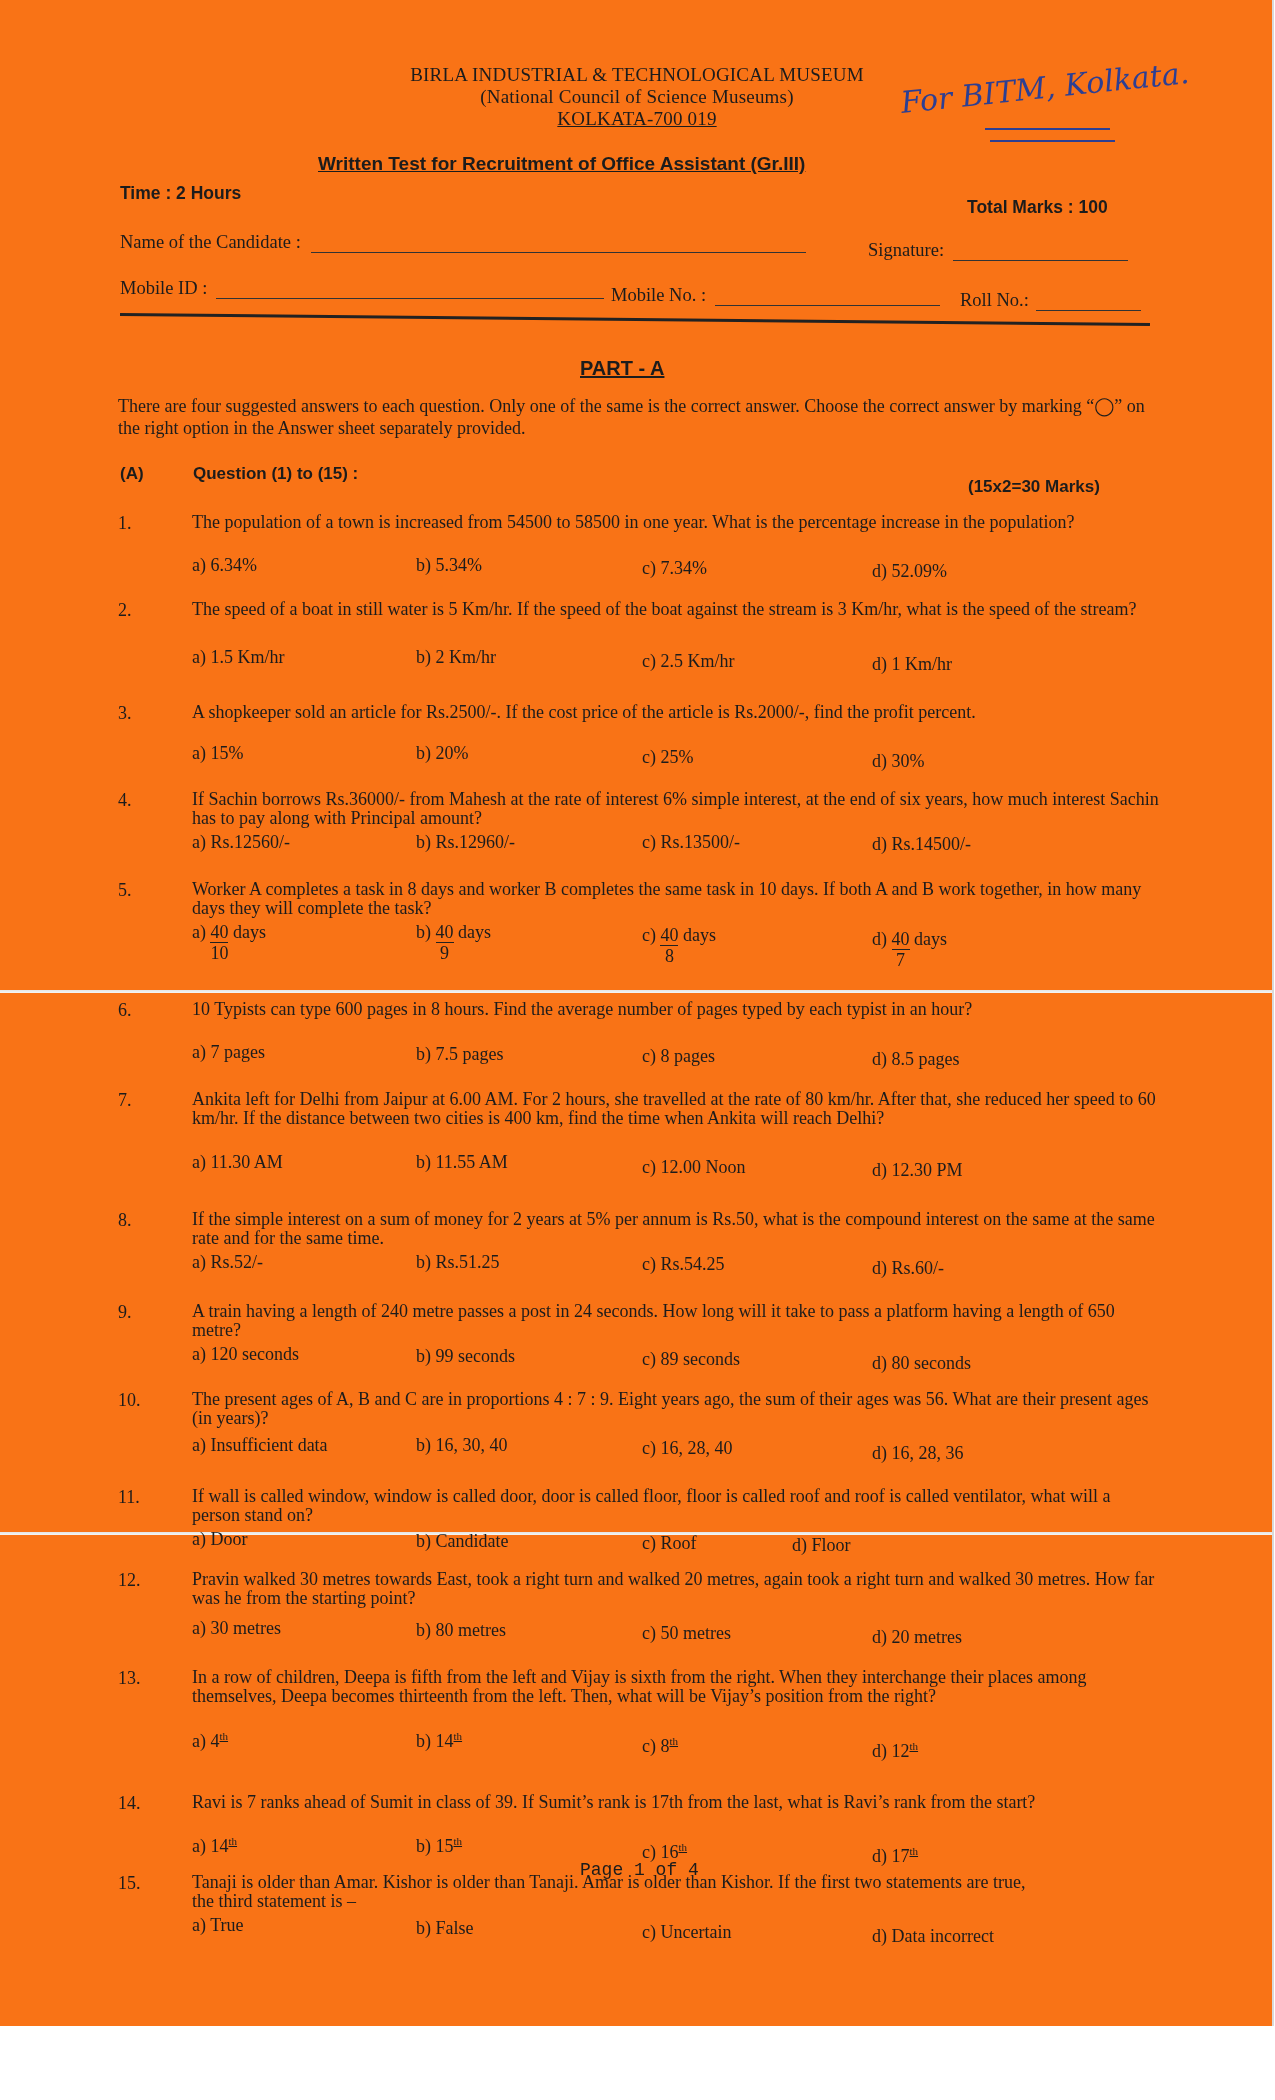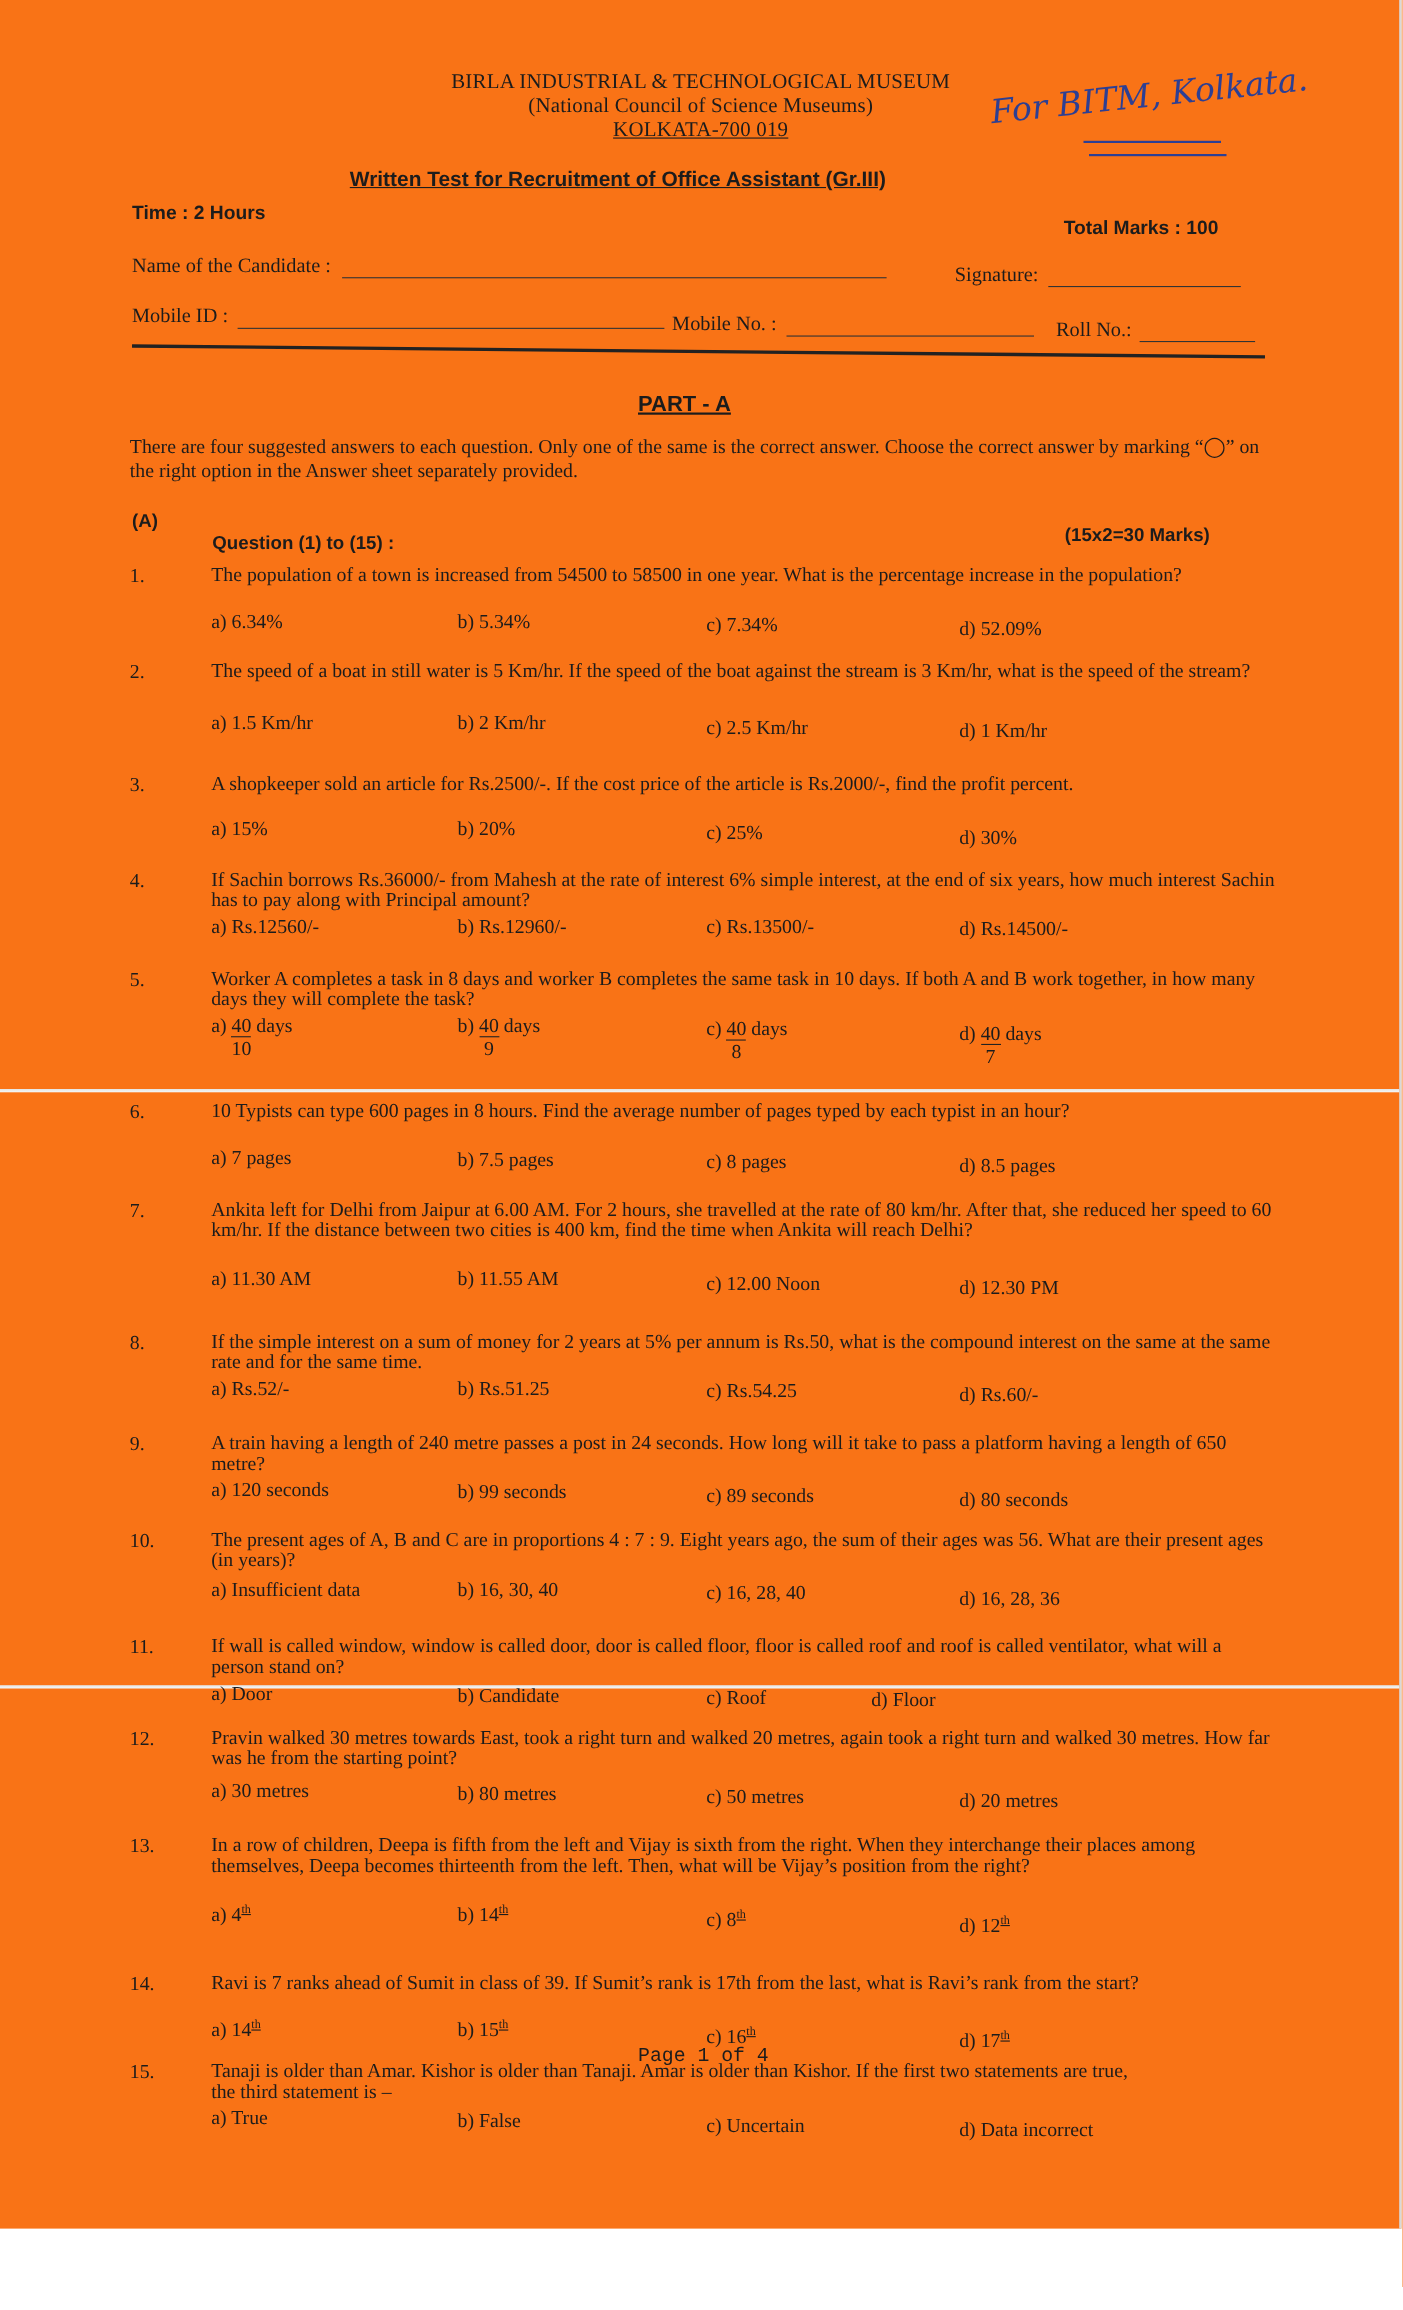--- a/index.html
+++ b/index.html
@@ -66,21 +66,21 @@
   </div>
   <div class="abs field" style="left:960px; top:290px;">
     <span>Roll No.:</span>
     <span class="line" style="width:105px; margin-left:2px;"></span>
   </div>
   <div class="rule" style="top:318px; transform:rotate(0.55deg);"></div>
 
   <div class="abs parta">PART - A</div>
   <div class="abs intro" style="top:395px;">There are four suggested answers to each question.  Only one of the same is the correct answer.  Choose the correct answer by marking “◯” on the right option in the Answer sheet separately provided.</div>
   <div class="abs bold" style="left:120px; top:464px; font-size:17px;">(A)</div>
-  <div class="abs bold" style="left:193px; top:464px; font-size:17px;margin-top:20px;">Question (1) to (15) :</div>
+  <div class="abs bold" style="left:193px; top:464px; font-size:17px;">Question (1) to (15) :</div>
   <div class="abs bold" style="left:968px; top:477px; font-size:17px;">(15x2=30 Marks)</div>
 
   <div class="q" style="top:513px">
     <span class="qnum">1.</span>
     <div class="qtext">The population of a town is increased from 54500 to 58500 in one year.  What is the percentage increase in the population?</div>
     <div class="opts" style="top:42px">
       <span class="opt" style="left:0">a) 6.34%</span>
       <span class="opt" style="left:224px">b) 5.34%</span>
       <span class="opt" style="left:450px; top:3px">c) 7.34%</span>
       <span class="opt" style="left:680px; top:6px">d) 52.09%</span>

